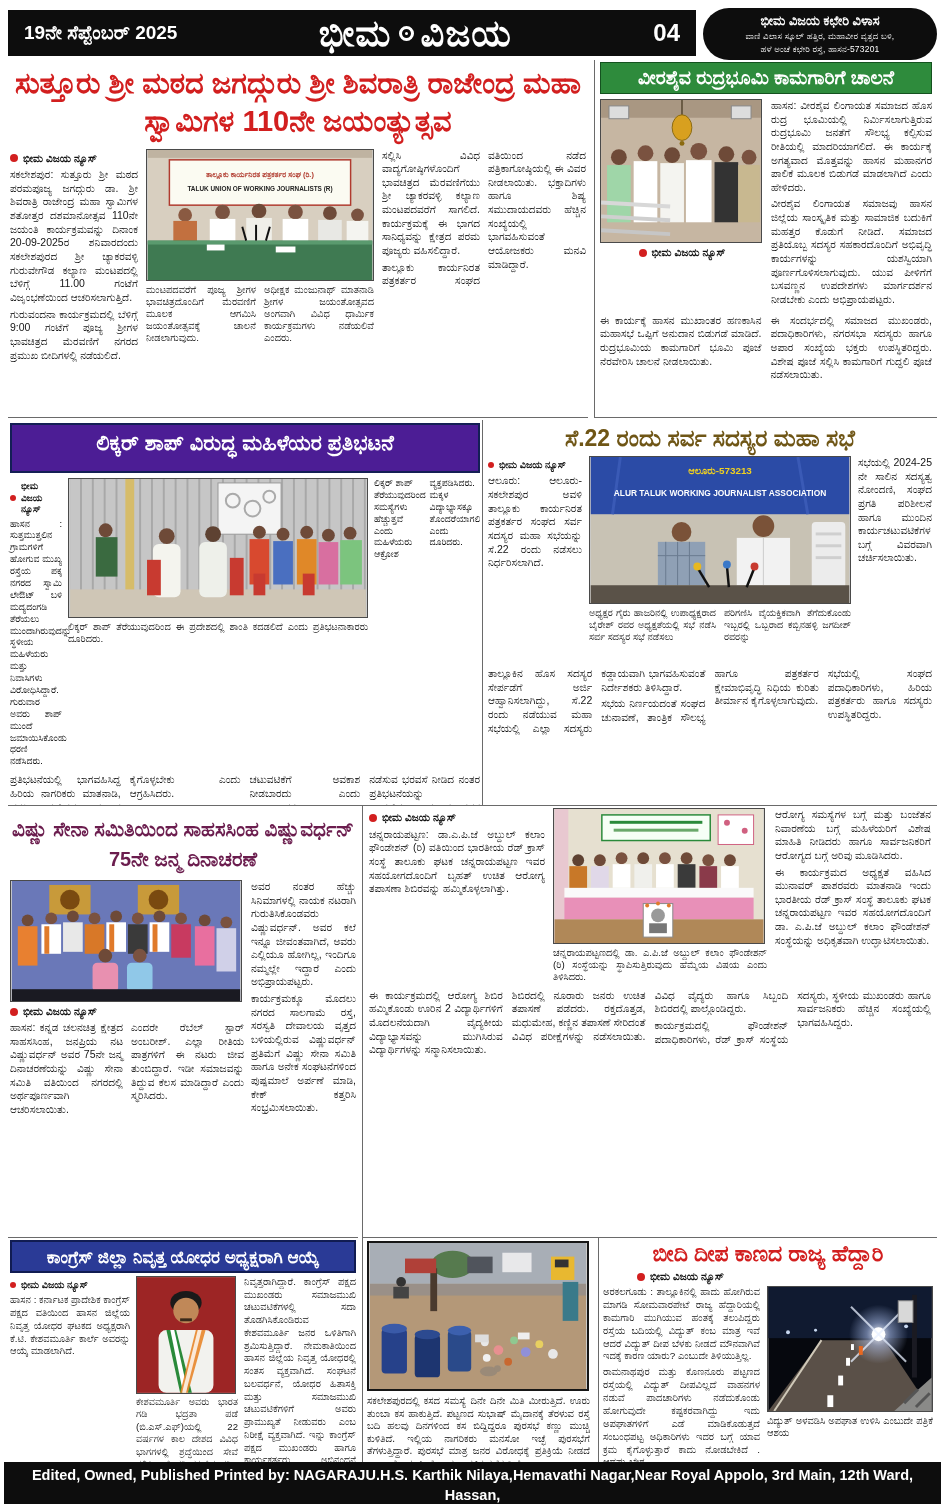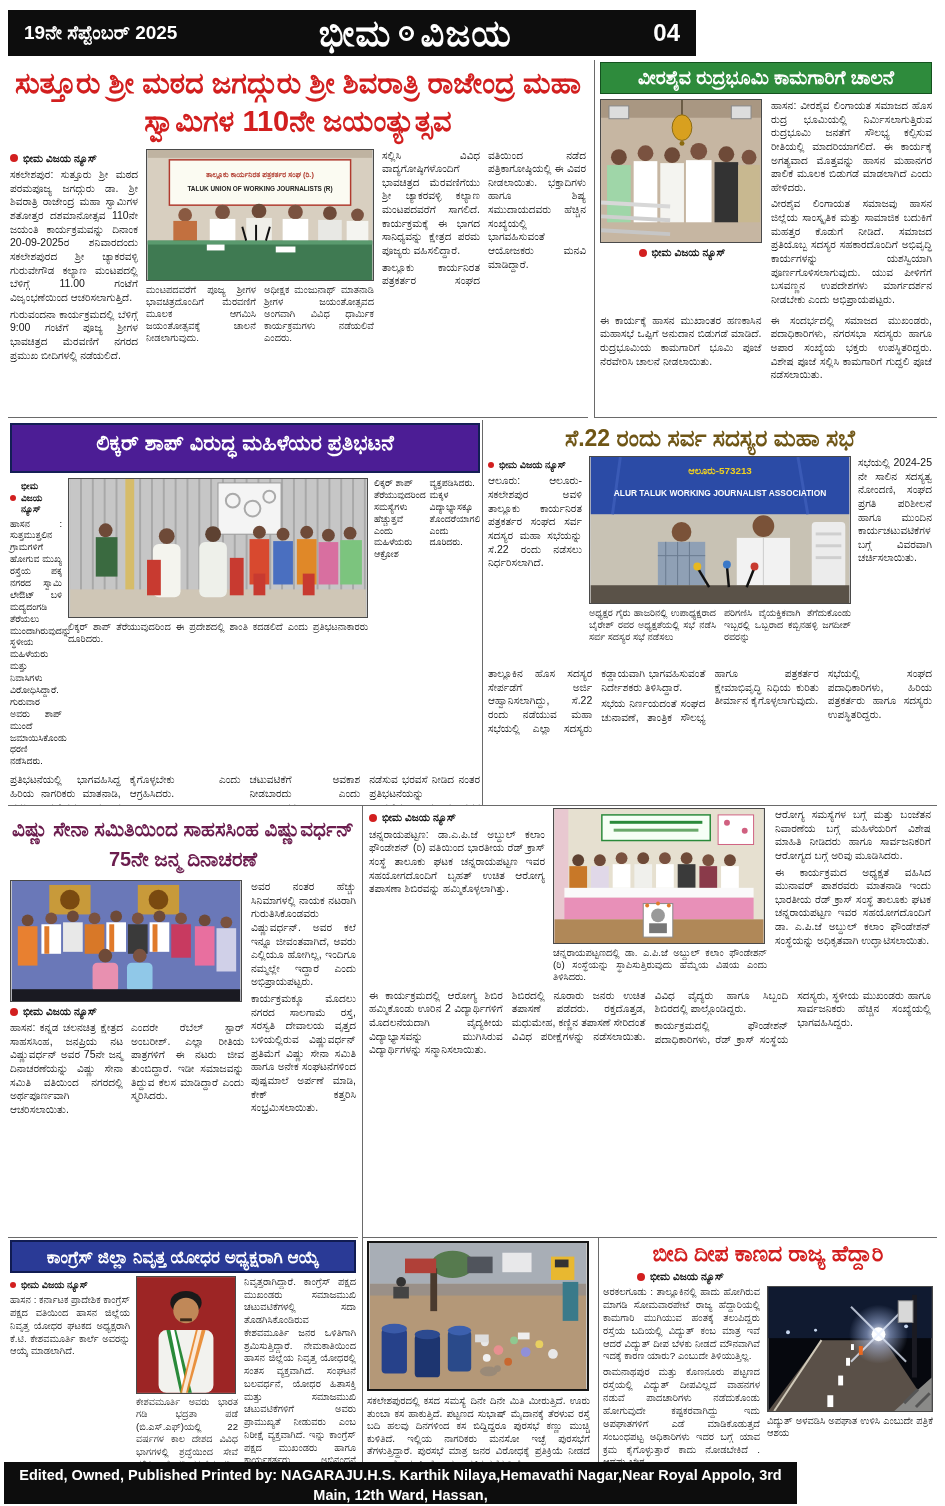--- a/index.html
+++ b/index.html
@@ -98,38 +98,43 @@
   .pn .photo{border:2px solid #161616}
 
   .a8{left:598px;top:1238px;width:339px;height:224px;border-left:1px solid #6a6a6a;padding:0 4px}
   .a8 .hl{color:#d21f1f;font-size:22px;font-weight:bold;text-align:center;margin:3px 0 1px}
   .a8 .byline{margin-left:34px}
   .a8 .row{display:flex;gap:7px}
   .a8 .l{width:160px}
   .a8 .r{flex:1}
 
   
-  .footer{position:absolute;left:4px;top:1462px;width:793px;height:42px;background:#0d0d0d;color:#fff;
+  .footer{position:absolute;left:4px;top:1462px;width:937px;height:42px;background:#0d0d0d;color:#fff;
           text-align:center;font-weight:bold;font-size:14.5px;line-height:1.38;padding-top:3px}
 
   svg text{font-family:"Liberation Sans",sans-serif}
 </style>
 </head>
 <body>
 
 <div class="page">
 
   <div class="topbar">
     <span class="tb-date">19ನೇ ಸೆಪ್ಟೆಂಬರ್ 2025</span>
     <span class="masthead">
       <span>ಭೀಮ</span>
       <span class="sunicon"></span>
       <span>ವಿಜಯ</span>
     </span>
     <span class="tb-page">04</span>
+  </div>
+  <div class="office">
+    <div class="t">ಭೀಮ ವಿಜಯ ಕಛೇರಿ ವಿಳಾಸ</div>
+    <div class="l">ವಾಣಿ ವಿಲಾಸ ಸ್ಕೂಲ್ ಹತ್ತಿರ, ಮಹಾವೀರ ವೃತ್ತದ ಬಳಿ,</div>
+    <div class="l">ಹಳೆ ಅಂಚೆ ಕಛೇರಿ ರಸ್ತೆ, ಹಾಸನ-573201</div>
   </div>
 
   <section class="sect a1">
     <div class="hl">ಸುತ್ತೂರು ಶ್ರೀ ಮಠದ ಜಗದ್ಗುರು ಶ್ರೀ ಶಿವರಾತ್ರಿ ರಾಜೇಂದ್ರ ಮಹಾ ಸ್ವಾಮಿಗಳ 110ನೇ ಜಯಂತ್ಯುತ್ಸವ</div>
     <div class="cols">
       <div class="c1 bt">
         <div class="byline">
           <span class="dot"></span>
           <span>ಭೀಮ ವಿಜಯ ನ್ಯೂಸ್</span>
         </div>

